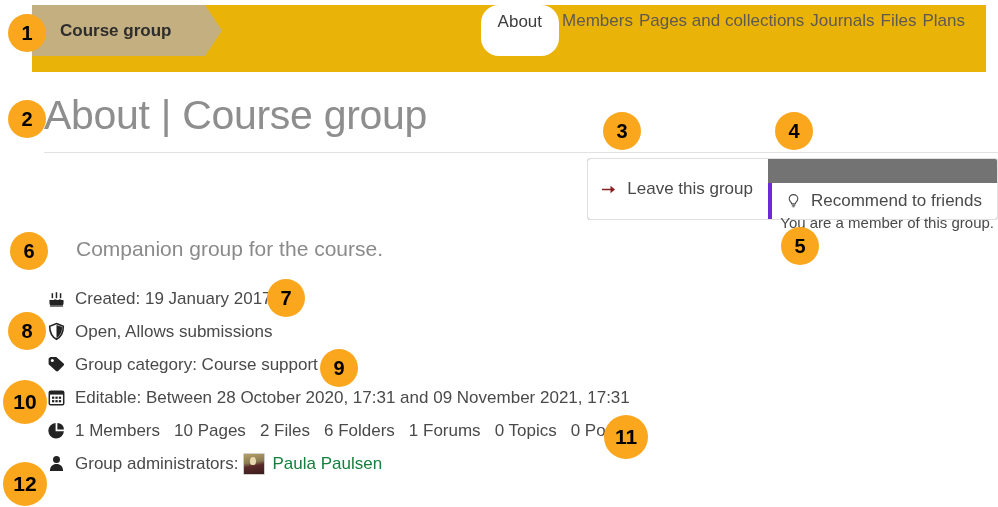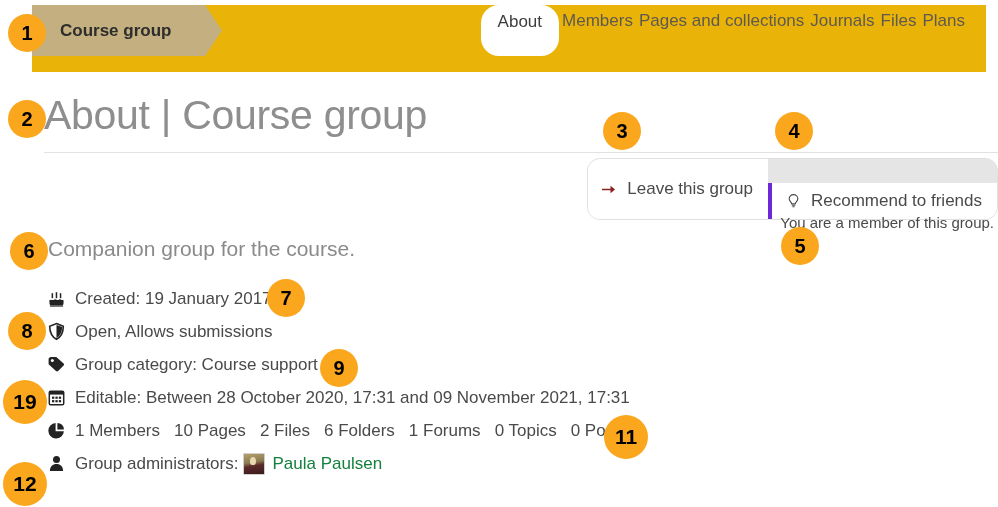--- a/index.html
+++ b/index.html
@@ -88,23 +88,23 @@
     background: #e2e2e2;
   }
 
   
   #action-buttons {
     position: absolute;
     right: 0px;
     top: 158px;
     display: flex;
     border: 1px solid #e0e0e0;
-    border-radius: 13px;
+    border-radius: 3px;
     overflow: hidden;
-    background: #e5e5e5;
+    background: #737373;
   }
   .action-btn {
     display: flex;
     align-items: center;
     gap: 9px;
     padding: 8px 15px 8px 13px;
     font-size: 17px;
     color: #4a4a4a;
     background: #ffffff;
     cursor: pointer;
@@ -133,20 +133,21 @@
   }
 
   
   #group-description {
     position: absolute;
     left: 48px;
     top: 237px;
     font-size: 21px;
     color: #8a8a8a;
     white-space: nowrap;
+    padding-left: 28px;
   }
 
   
   #info-list {
     position: absolute;
     left: 46px;
     top: 282px;
     display: flex;
     flex-direction: column;
     gap: 0px;
@@ -343,15 +344,15 @@
 
 <div class="badge badge-sm" style="left:8px;  top:14px;">1</div>
 <div class="badge badge-sm" style="left:8px;  top:100px;">2</div>
 <div class="badge badge-sm" style="left:603px; top:112px;">3</div>
 <div class="badge badge-sm" style="left:775px; top:112px;">4</div>
 <div class="badge badge-sm" style="left:781px; top:227px;">5</div>
 <div class="badge badge-sm" style="left:10px; top:232px;">6</div>
 <div class="badge badge-sm" style="left:267px; top:279px;">7</div>
 <div class="badge badge-sm" style="left:8px;  top:312px;">8</div>
 <div class="badge badge-sm" style="left:320px; top:349px;">9</div>
-<div class="badge badge-lg" style="left:3px;  top:380px;">19</div>
+<div class="badge badge-lg" style="left:3px;  top:380px;">10</div>
 <div class="badge badge-lg" style="left:604px; top:415px;">11</div>
 <div class="badge badge-lg" style="left:3px;  top:462px;">12</div>
 
 </body></html>

